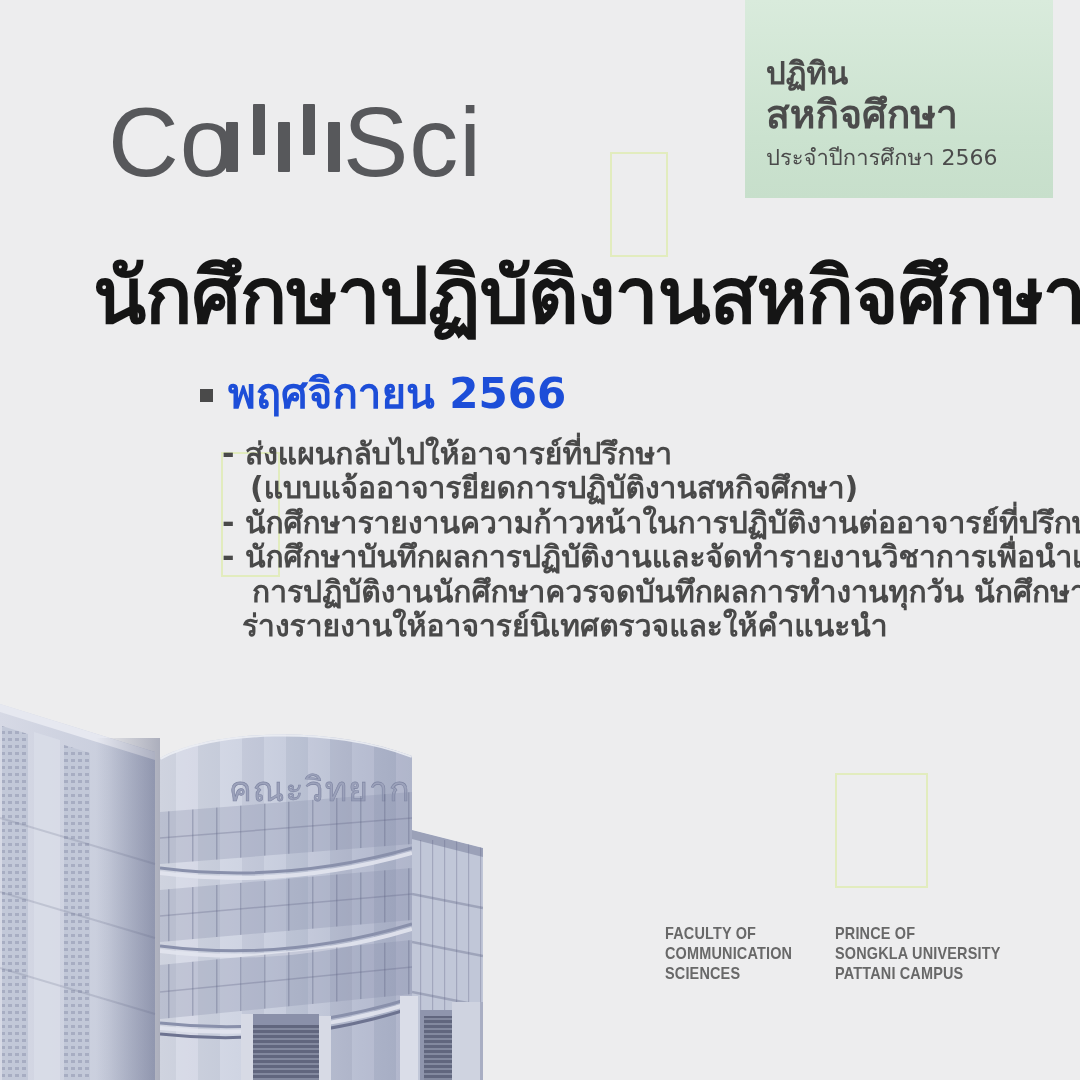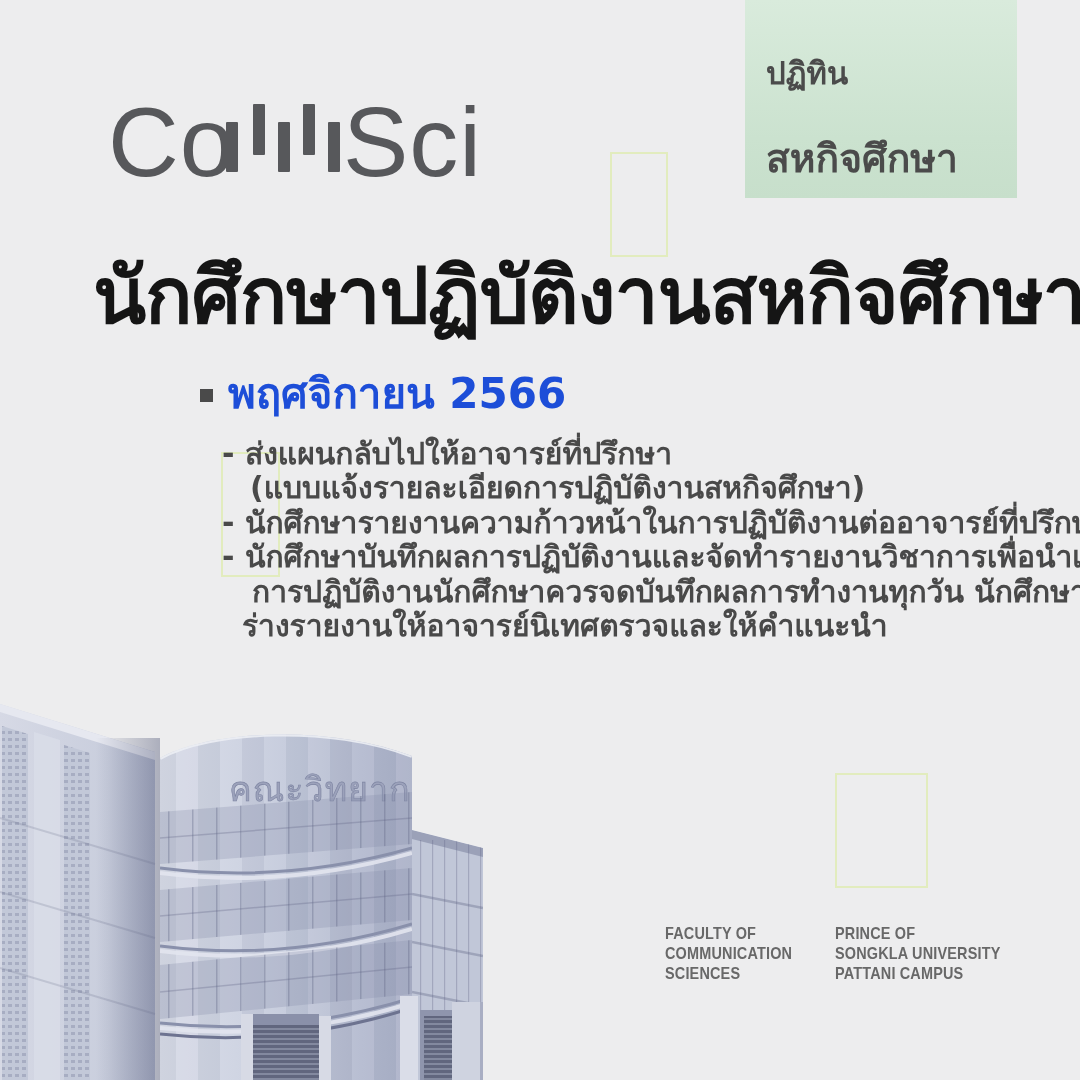--- a/index.html
+++ b/index.html
@@ -15,27 +15,27 @@
     font-size:98px;line-height:98px;font-weight:400;letter-spacing:1px;
   }
   .logo-co{left:16px;}
   .logo-sci{left:251px;}
   .bar{position:absolute;width:12px;background:#57585B;border-radius:1px;}
   .bar.low{top:29px;height:50px;}
   .bar.high{top:11px;height:51px;}
   .b1{left:134px;} .b2{left:161px;} .b3{left:186px;} .b4{left:211px;} .b5{left:236px;}
   
   .badge{
-    position:absolute;left:745px;top:0;width:272px;height:198px;
+    position:absolute;left:745px;top:0;width:308px;height:198px;
     background:linear-gradient(180deg,#d9ebdc 0%,#cbe2cf 70%,#c7dfcb 100%);
     color:#4B4B4B;
   }
   .badge div{position:absolute;left:21px;white-space:nowrap;}
   .badge-l1{top:56px;font-size:31px;font-weight:600;line-height:1.1;}
-  .badge-l2{top:94px;font-size:39px;font-weight:800;line-height:1.1;margin-top:44px;}
+  .badge-l2{top:94px;font-size:39px;font-weight:800;line-height:1.1;}
   .badge-l3{top:146px;font-size:22px;font-weight:500;line-height:1.1;}
   
   .decor{position:absolute;border:2px solid #E2ECBE;background:transparent;}
   .decor.r1{left:610px;top:152px;width:54px;height:101px;}
   .decor.r2{left:221px;top:452px;width:55px;height:121px;}
   .decor.r3{left:835px;top:773px;width:89px;height:111px;}
   
   .headline{
     position:absolute;left:93px;top:248px;margin:0;
     font-size:78px;line-height:1.25;font-weight:800;color:#151515;
@@ -79,32 +79,33 @@
     <span class="bar high b2"></span>
     <span class="bar low b3"></span>
     <span class="bar high b4"></span>
     <span class="bar low b5"></span>
     <span class="logo-sci">Sci</span>
   </div>
 
   <div class="badge">
     <div class="badge-l1">ปฏิทิน</div>
     <div class="badge-l2">สหกิจศึกษา</div>
+    <div class="badge-l3">ประจำปีการศึกษา 2566</div>
   </div>
 
   <div class="decor r1"></div>
   <div class="decor r2"></div>
   <div class="decor r3"></div>
 
   <h1 class="headline">นักศึกษาปฏิบัติงานสหกิจศึกษา</h1>
 
   <div class="bullet-sq"></div>
   <div class="month">พฤศจิกายน 2566</div>
   <div class="ln ln0">- ส่งแผนกลับไปให้อาจารย์ที่ปรึกษา</div>
-  <div class="ln ln1">(แบบแจ้งรายละเอียดการปฏิบัติงานสหกิจศึกษา)</div>
+  <div class="ln ln1">(แบบแจ้ออาจารยียดการปฏิบัติงานสหกิจศึกษา)</div>
   <div class="ln ln2">- นักศึกษารายงานความก้าวหน้าในการปฏิบัติงานต่ออาจารย์ที่ปรึกษาสหกิจศึกษา</div>
   <div class="ln ln3">- นักศึกษาบันทึกผลการปฏิบัติงานและจัดทำรายงานวิชาการเพื่อนำเสนอผล</div>
   <div class="ln ln4">การปฏิบัติงานนักศึกษาควรจดบันทึกผลการทำงานทุกวัน นักศึกษาต้องส่ง</div>
   <div class="ln ln5">ร่างรายงานให้อาจารย์นิเทศตรวจและให้คำแนะนำ</div>
 
   <svg class="building" viewBox="0 0 680 400" preserveAspectRatio="none" aria-hidden="true">
     <defs>
       <linearGradient id="gfac" x1="0" y1="0" x2="1" y2="0">
         <stop offset="0" stop-color="#d6d9e5"></stop>
           <stop offset="0.7" stop-color="#c9cedd"></stop>

